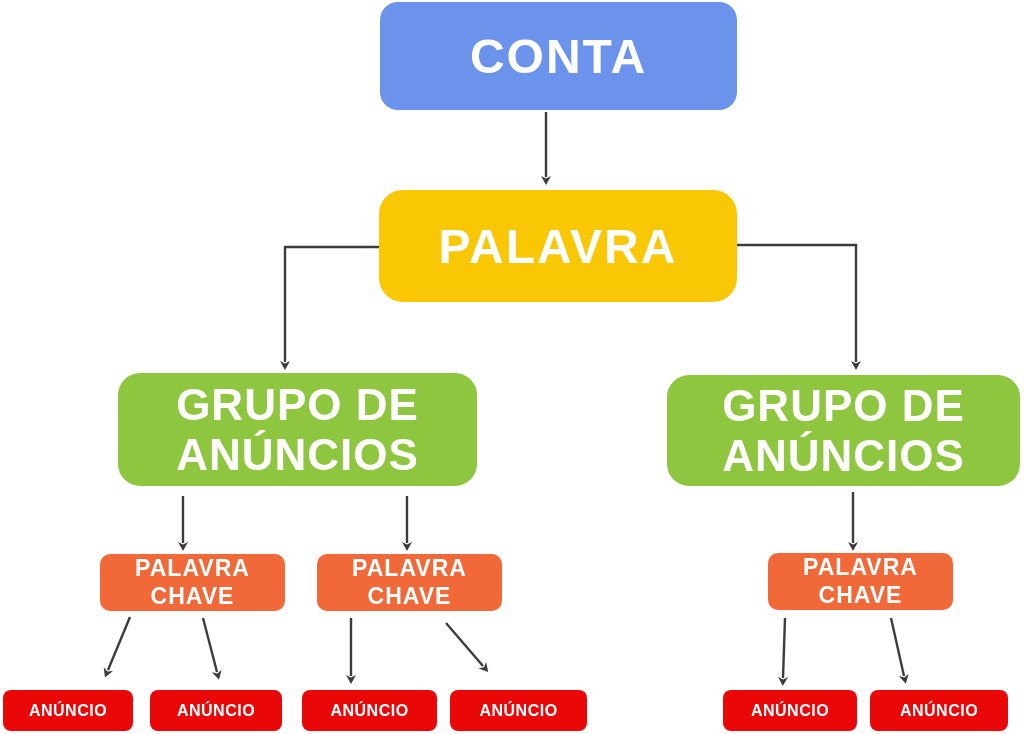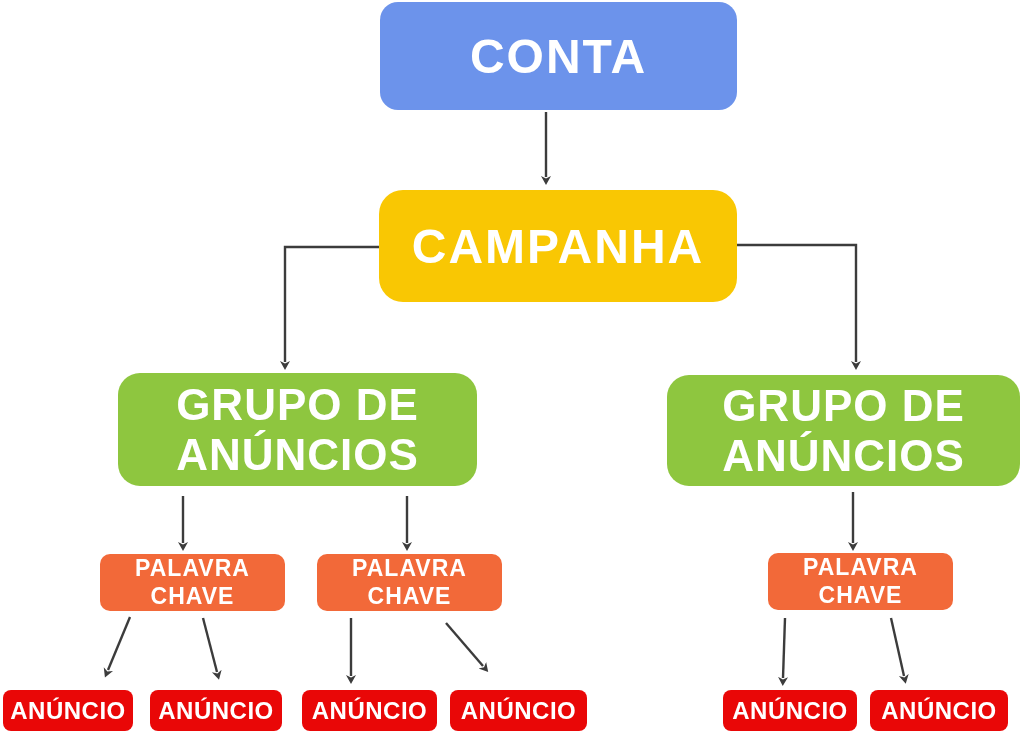--- a/index.html
+++ b/index.html
@@ -24,21 +24,21 @@
   .node span { display: block; width: 100%; }
 
   .n-conta    { left: 380px; top: 2px;   width: 357px; height: 108px; border-radius: 18px; font-size: 48px; letter-spacing: 2px; }
   .n-campanha { left: 379px; top: 190px; width: 358px; height: 112px; border-radius: 24px; font-size: 48px; letter-spacing: 2px; }
   .n-grupo1   { left: 118px; top: 373px; width: 359px; height: 113px; border-radius: 22px; font-size: 44px; line-height: 1.12; letter-spacing: 1px; }
   .n-grupo2   { left: 667px; top: 375px; width: 353px; height: 111px; border-radius: 22px; font-size: 44px; line-height: 1.12; letter-spacing: 1px; }
   .n-pc       { width: 185px; height: 57px; border-radius: 10px; font-size: 23px; line-height: 1.2; letter-spacing: 1px; align-items: center; }
   .n-pc1 { left: 100px; top: 554px; }
   .n-pc2 { left: 317px; top: 554px; }
   .n-pc3 { left: 768px; top: 553px; }
-  .n-an       { height: 41px; border-radius: 8px; font-size: 24px; letter-spacing: 0.5px; }
+  .n-an       { height: 41px; border-radius: 8px; font-size: 16px; letter-spacing: 0.5px; }
   .n-an1 { left: 3px;   top: 690px; width: 130px; }
   .n-an2 { left: 150px; top: 690px; width: 132px; }
   .n-an3 { left: 302px; top: 690px; width: 135px; }
   .n-an4 { left: 450px; top: 690px; width: 137px; }
   .n-an5 { left: 723px; top: 690px; width: 134px; }
   .n-an6 { left: 870px; top: 690px; width: 138px; }
 
   .edges-layer {
     position: absolute;
     left: 0; top: 0;
@@ -76,21 +76,21 @@
       <path d="M785,618 L783,678" marker-end="url(#arrowhead)"></path>
       <path d="M891,618 L904,676" marker-end="url(#arrowhead)"></path>
     </g>
   </svg>
 
   <div class="node n-conta" style="background: rgb(108, 147, 235);">
     <span>CONTA</span>
   </div>
 
   <div class="node n-campanha" style="background: rgb(249, 199, 3);">
-    <span>CAMPANHA</span>
+    <span>PALAVRA</span>
   </div>
 
   <div class="node n-grupo1" style="background: rgb(142, 198, 63);">
     <span>GRUPO DE ANÚNCIOS</span>
   </div>
 
   <div class="node n-grupo2" style="background: rgb(142, 198, 63);">
     <span>GRUPO DE ANÚNCIOS</span>
   </div>
 

